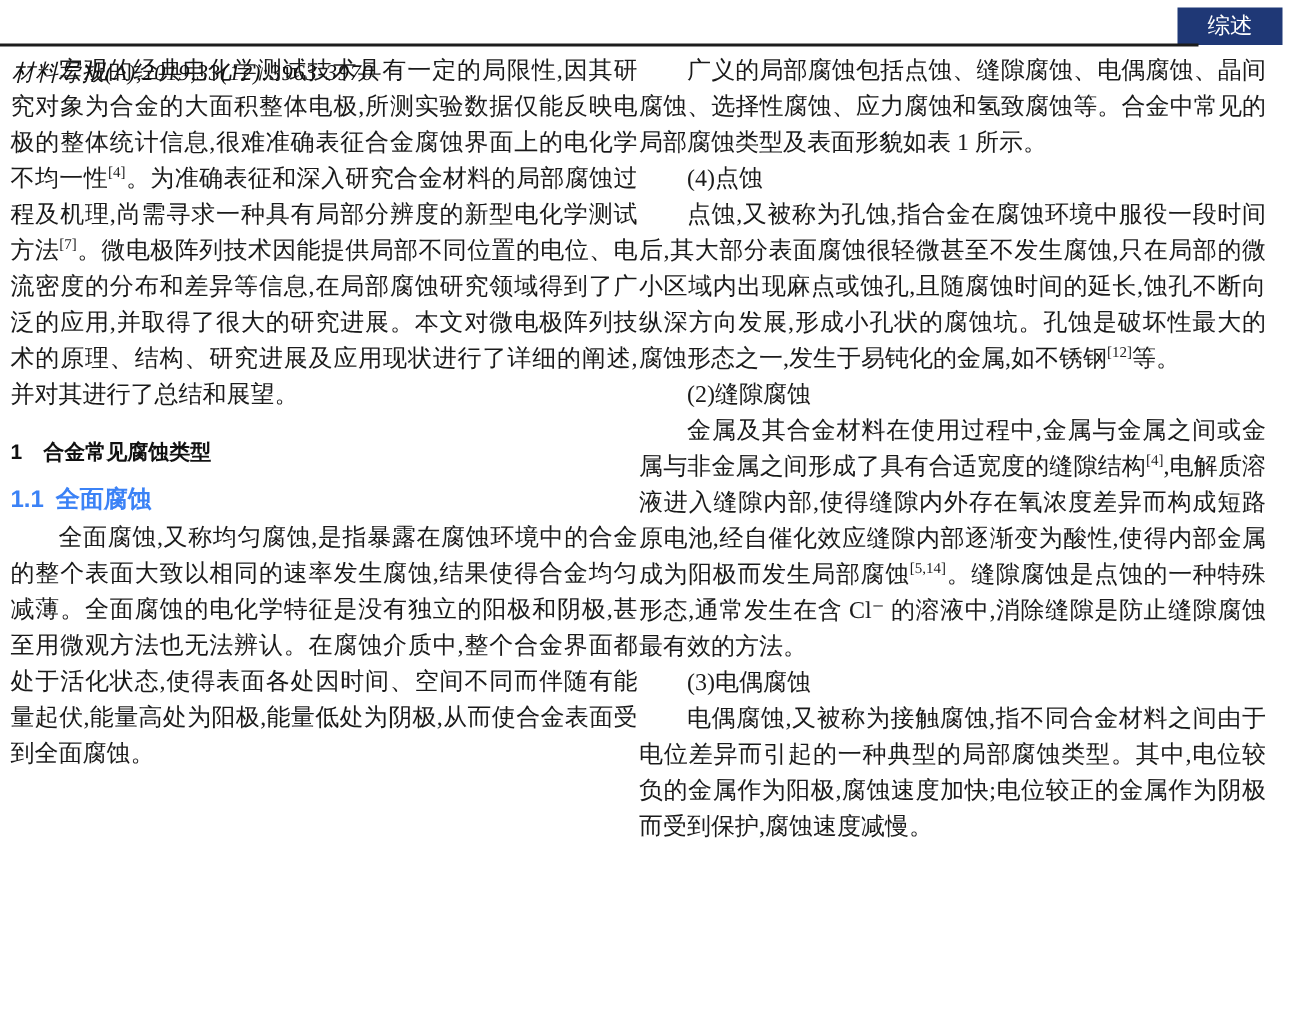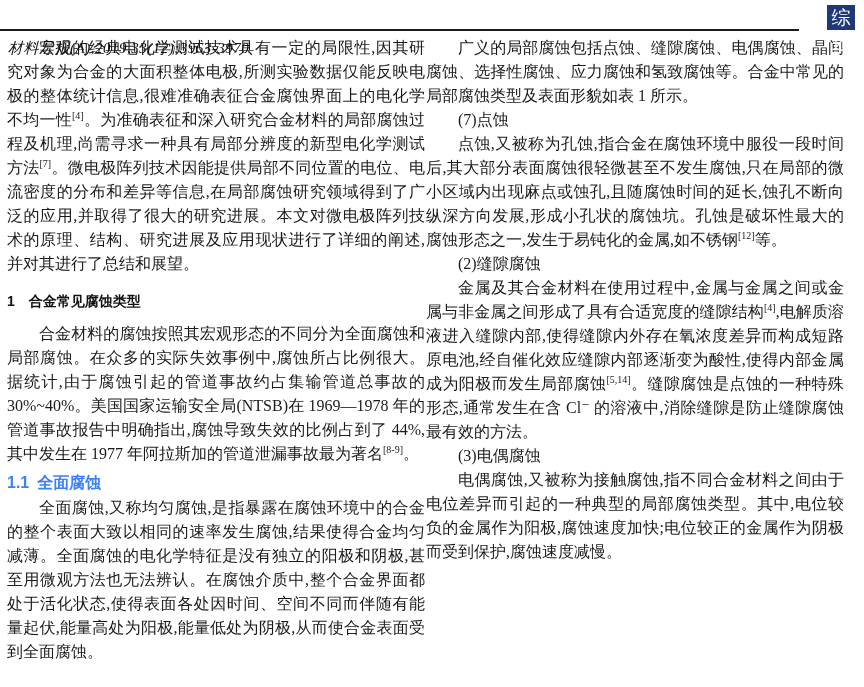--- a/index.html
+++ b/index.html
@@ -33,26 +33,26 @@
     font-style: italic;
     letter-spacing: 0.5px;
     color: #111;
     white-space: nowrap;
     margin-top: 32px;
   }
   .badge {
     position: absolute;
     right: 2px;
     top: 5px;
-    width: 28px;
+    width: 70px;
     height: 25px;
     line-height: 25px;
     text-align: center;
     color: #ffffff;
-    font-size: 19px;
+    font-size: 15px;
     font-family: "Liberation Sans", "DejaVu Sans", sans-serif;
     background: #1f3876;
     margin-left: 11px;
   }
   .rule {
     position: absolute;
     left: 0;
     top: 29px;
     width: 799px;
     height: 0;
@@ -105,28 +105,27 @@
     <span class="citation">材料导报(A),2019,33(12):3963-3970</span>
     <span class="badge" style="background: rgb(31, 56, 118);">综述</span>
   </div>
   <div class="rule" style="border-top-color: rgb(28, 28, 28);"></div>
 
   <div class="columns">
 
     <div class="col">
       <p class="indent">宏观的经典电化学测试技术具有一定的局限性,因其研究对象为合金的大面积整体电极,所测实验数据仅能反映电极的整体统计信息,很难准确表征合金腐蚀界面上的电化学不均一性<sup>[4]</sup>。为准确表征和深入研究合金材料的局部腐蚀过程及机理,尚需寻求一种具有局部分辨度的新型电化学测试方法<sup>[7]</sup>。微电极阵列技术因能提供局部不同位置的电位、电流密度的分布和差异等信息,在局部腐蚀研究领域得到了广泛的应用,并取得了很大的研究进展。本文对微电极阵列技术的原理、结构、研究进展及应用现状进行了详细的阐述,并对其进行了总结和展望。</p>
       <h2 class="sec">1 合金常见腐蚀类型</h2>
-      <p class="indent">合金材料的腐蚀按照其宏观形态的不同分为全面腐蚀和局部腐蚀。在众多的实际失效事例中,腐蚀所占比例很大。据统计,由于腐蚀引起的管道事故约占集输管道总事故的 30%~40%。美国国家运输安全局(NTSB)在 1969—1978 年的管道事故报告中明确指出,腐蚀导致失效的比例占到了 44%,其中发生在 1977 年阿拉斯加的管道泄漏事故最为著名<sup>[8-9]</sup>。</p>
       <h3 class="subsec">1.1 全面腐蚀</h3>
       <p class="indent">全面腐蚀,又称均匀腐蚀,是指暴露在腐蚀环境中的合金的整个表面大致以相同的速率发生腐蚀,结果使得合金均匀减薄。全面腐蚀的电化学特征是没有独立的阳极和阴极,甚至用微观方法也无法辨认。在腐蚀介质中,整个合金界面都处于活化状态,使得表面各处因时间、空间不同而伴随有能量起伏,能量高处为阳极,能量低处为阴极,从而使合金表面受到全面腐蚀。</p>
     </div>
 
     <div class="col">
       <p class="indent">广义的局部腐蚀包括点蚀、缝隙腐蚀、电偶腐蚀、晶间腐蚀、选择性腐蚀、应力腐蚀和氢致腐蚀等。合金中常见的局部腐蚀类型及表面形貌如表 1 所示。</p>
-      <p class="indent">(7)点蚀</p>
+      <p class="indent">(4)点蚀</p>
       <p class="indent">点蚀,又被称为孔蚀,指合金在腐蚀环境中服役一段时间后,其大部分表面腐蚀很轻微甚至不发生腐蚀,只在局部的微小区域内出现麻点或蚀孔,且随腐蚀时间的延长,蚀孔不断向纵深方向发展,形成小孔状的腐蚀坑。孔蚀是破坏性最大的腐蚀形态之一,发生于易钝化的金属,如不锈钢<sup>[12]</sup>等。</p>
       <p class="indent">(2)缝隙腐蚀</p>
       <p class="indent">金属及其合金材料在使用过程中,金属与金属之间或金属与非金属之间形成了具有合适宽度的缝隙结构<sup>[4]</sup>,电解质溶液进入缝隙内部,使得缝隙内外存在氧浓度差异而构成短路原电池,经自催化效应缝隙内部逐渐变为酸性,使得内部金属成为阳极而发生局部腐蚀<sup>[5,14]</sup>。缝隙腐蚀是点蚀的一种特殊形态,通常发生在含 Cl⁻ 的溶液中,消除缝隙是防止缝隙腐蚀最有效的方法。</p>
       <p class="indent">(3)电偶腐蚀</p>
       <p class="indent">电偶腐蚀,又被称为接触腐蚀,指不同合金材料之间由于电位差异而引起的一种典型的局部腐蚀类型。其中,电位较负的金属作为阳极,腐蚀速度加快;电位较正的金属作为阴极而受到保护,腐蚀速度减慢。</p>
     </div>
 
   </div>
 </div>
 

